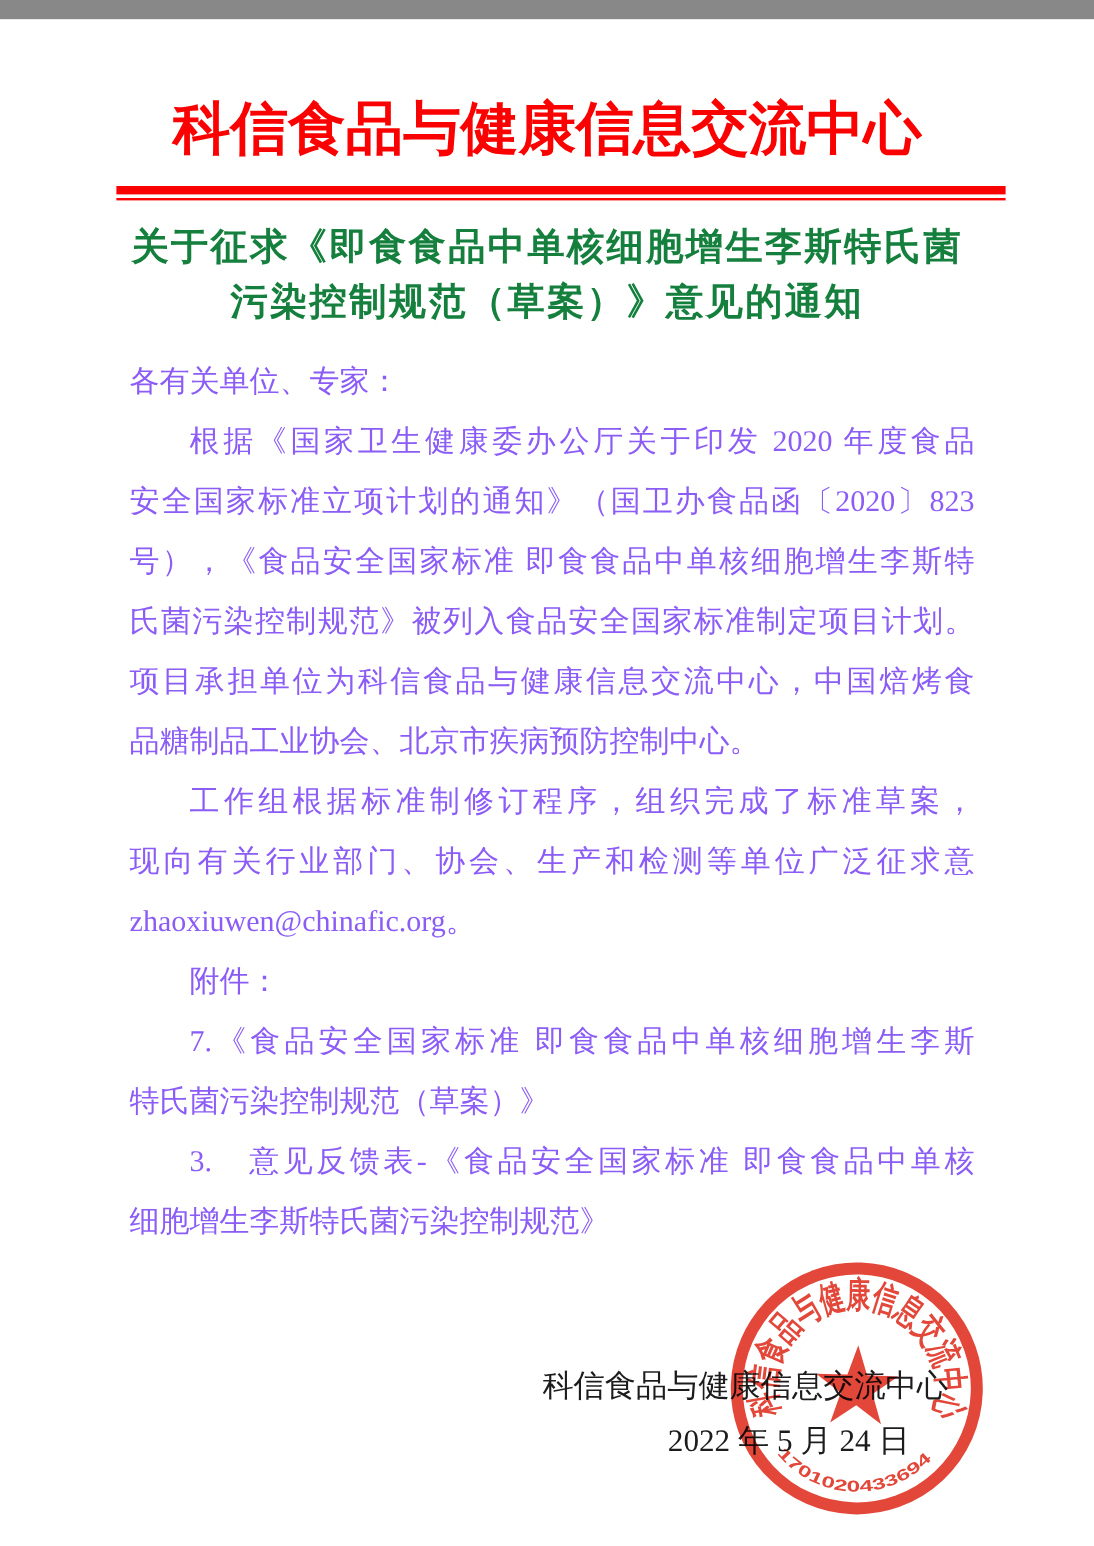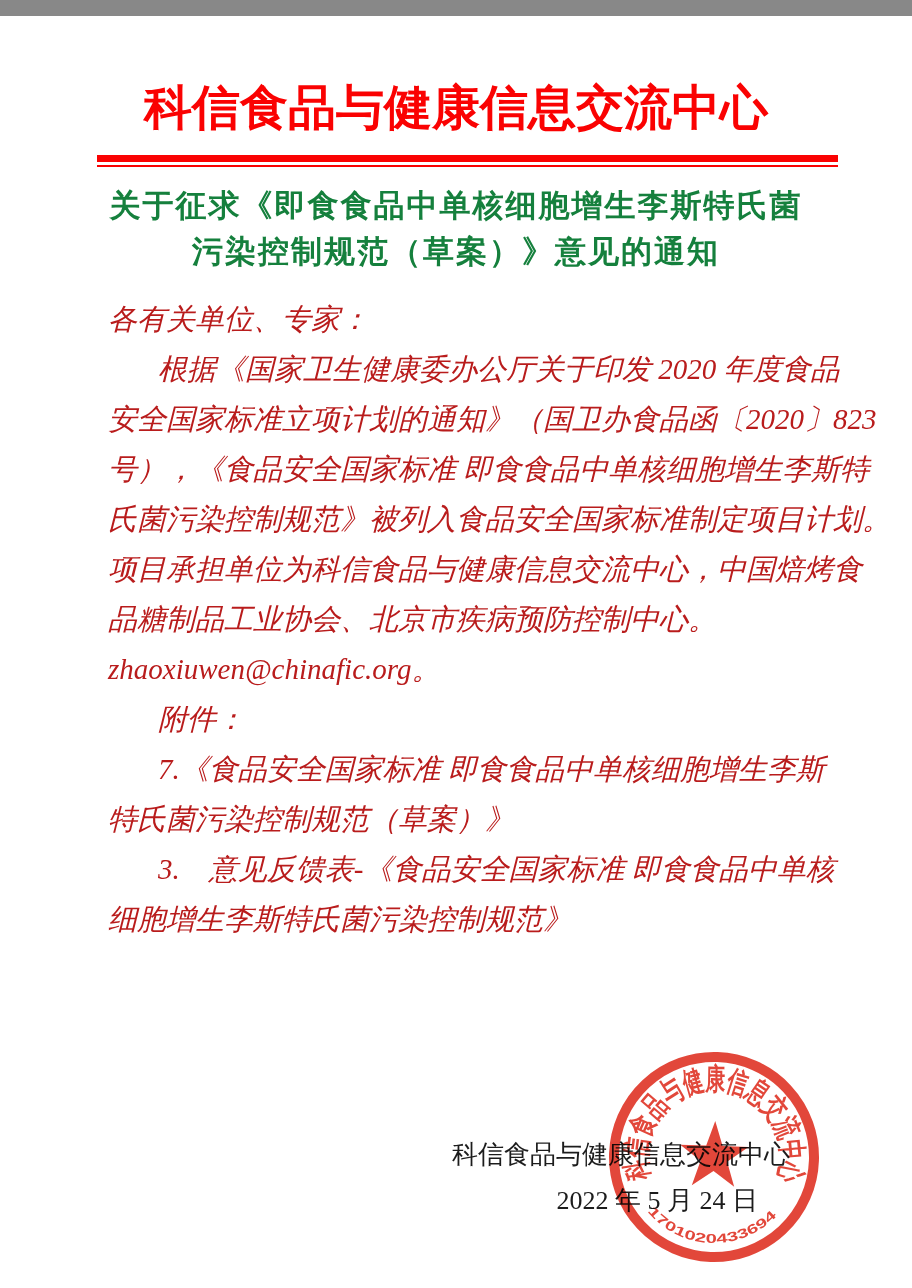--- a/index.html
+++ b/index.html
@@ -30,23 +30,22 @@
     position:absolute;top:167px;left:0;right:0;
     text-align:center;
     font-weight:bold;
     font-size:31px;line-height:46px;
     letter-spacing:2px;
     color:#15803d;
   }
   
   .body{
     position:absolute;top:278px;left:108px;width:704px;
-    font-size:29px;
-    color:#b91c1c;
-    font-style:italic;
+    font-size:25px;
+    color:#8b5cf6;
   }
   .line{
     line-height:50px;height:50px;
     white-space:nowrap;
     text-align:left;
   }
   .line.jl{text-align:justify;text-align-last:justify;}
   .line.indent{padding-left:50px;}
   
   .sig-org{
@@ -101,20 +100,22 @@
       </div>
       <div>
         <div class="line jl indent">根据《国家卫生健康委办公厅关于印发 2020 年度食品</div>
         <div class="line jl">安全国家标准立项计划的通知》（国卫办食品函〔2020〕823</div>
         <div class="line jl">号），《食品安全国家标准 即食食品中单核细胞增生李斯特</div>
         <div class="line jl">氏菌污染控制规范》被列入食品安全国家标准制定项目计划。</div>
         <div class="line jl">项目承担单位为科信食品与健康信息交流中心，中国焙烤食</div>
         <div class="line">品糖制品工业协会、北京市疾病预防控制中心。</div>
       </div>
       <div>
+        <div class="line jl indent">工作组根据标准制修订程序，组织完成了标准草案，</div>
+        <div class="line jl">现向有关行业部门、协会、生产和检测等单位广泛征求意</div>
         <div class="line">zhaoxiuwen@chinafic.org。</div>
       </div>
       <div>
         <div class="line indent">附件：</div>
       </div>
       <div>
         <div class="line jl indent">7.《食品安全国家标准 即食食品中单核细胞增生李斯</div>
         <div class="line">特氏菌污染控制规范（草案）》</div>
       </div>
       <div>

